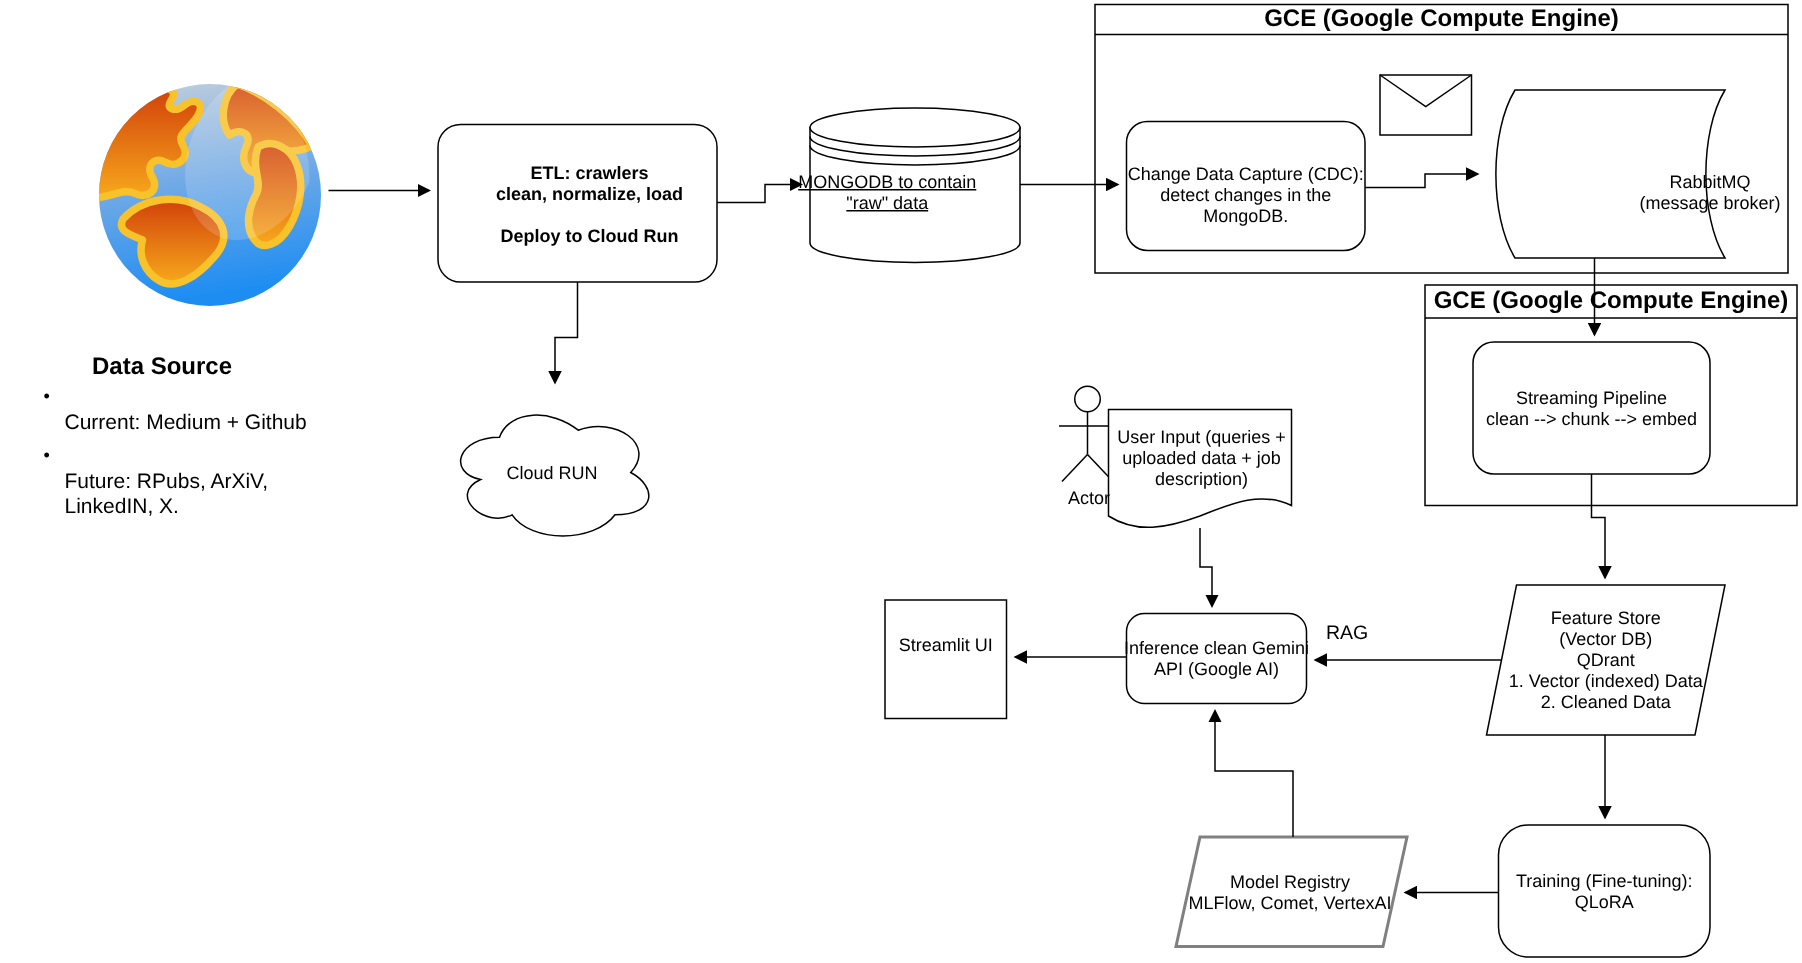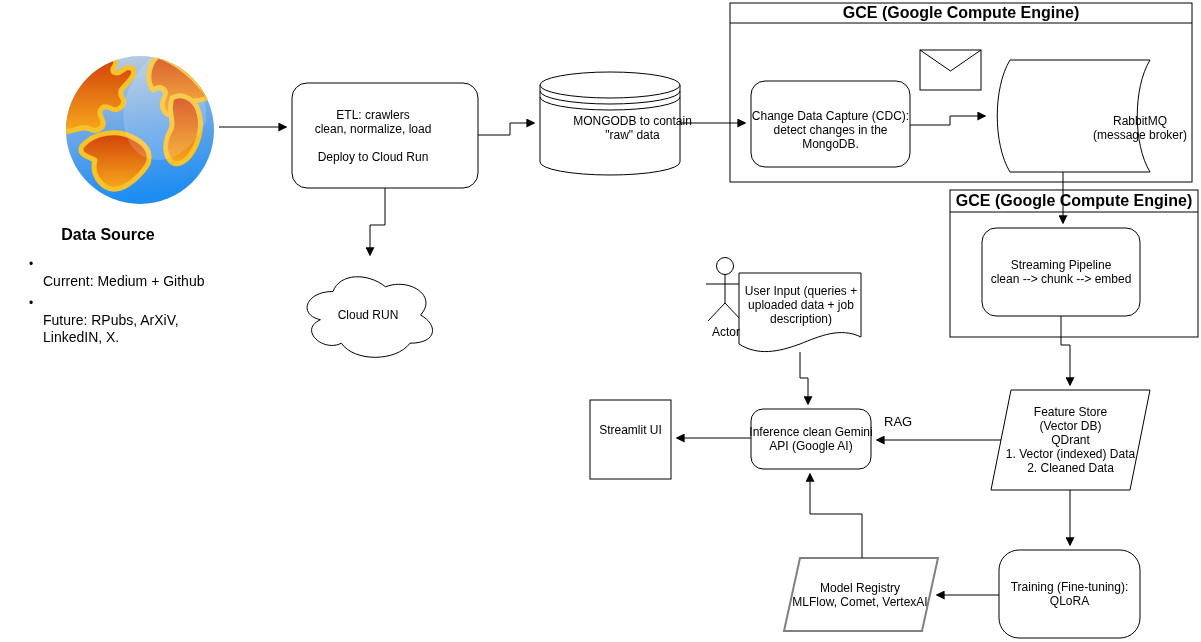--- a/index.html
+++ b/index.html
@@ -135,26 +135,26 @@
     <path d="M 862 558 L 862 514 L 810 514 L 810 474" marker-end="url(#arrow)"></path>
     <path d="M 800 352 L 800 378 L 808 378 L 808 404" marker-end="url(#arrow)"></path>
     <path d="M 751 438 L 677 438" marker-end="url(#arrow)"></path>
   </g>
 </svg>
 
 <div class="title-bar" style="left:730px;top:3px;width:462px;height:20px;">GCE (Google Compute Engine)</div>
 
 <div class="title-bar" style="left:950px;top:190px;width:248px;height:22px;">GCE (Google Compute Engine)</div>
 
-<div class="label" style="left:280px;top:83px;width:186px;height:105px;">ETL: crawlers
+<div class="label" style="left:300px;top:83px;width:186px;height:105px;font-weight:bold;">ETL: crawlers
 clean, normalize, load
 
 Deploy to Cloud Run</div>
 
-<div class="label" style="left:553px;top:92px;width:159px;height:72px;">MONGODB to contain
+<div class="label" style="left:512px;top:92px;width:159px;height:72px;text-decoration:underline;">MONGODB to contain
 "raw" data</div>
 
 <div class="label" style="left:298px;top:268px;width:140px;height:94px;">Cloud RUN</div>
 
 <div class="label" style="left:751px;top:81px;width:159px;height:97px;">Change Data Capture (CDC):
 detect changes in the
 MongoDB.</div>
 
 <div class="label" style="left:1070px;top:60px;width:140px;height:135px;">RabbitMQ
 (message broker)</div>
@@ -180,21 +180,21 @@
 <div class="label" style="left:590px;top:400px;width:81px;height:60px;">Streamlit UI</div>
 
 <div class="label" style="left:741px;top:274px;width:120px;height:62px;">User Input (queries +
 uploaded data + job
 description)</div>
 
 <div class="actor-label" style="left:704px;top:325px;width:44px;">Actor</div>
 
 <div class="rag" style="left:884px;top:414px;">RAG</div>
 
-<div class="ds-title" style="left:33px;top:226px;width:150px;text-align:center;">Data Source</div>
+<div class="ds-title" style="left:33px;top:236px;width:150px;text-align:center;">Data Source</div>
 
 <div class="bullets" style="left:25px;top:256px;width:235px;">
   <div class="bullet-item">
     <span>Current: Medium + Github</span>
   </div>
   <div class="bullet-item">
     <span>Future: RPubs, ArXiV,
 LinkedIN, X.</span>
   </div>
 </div>

